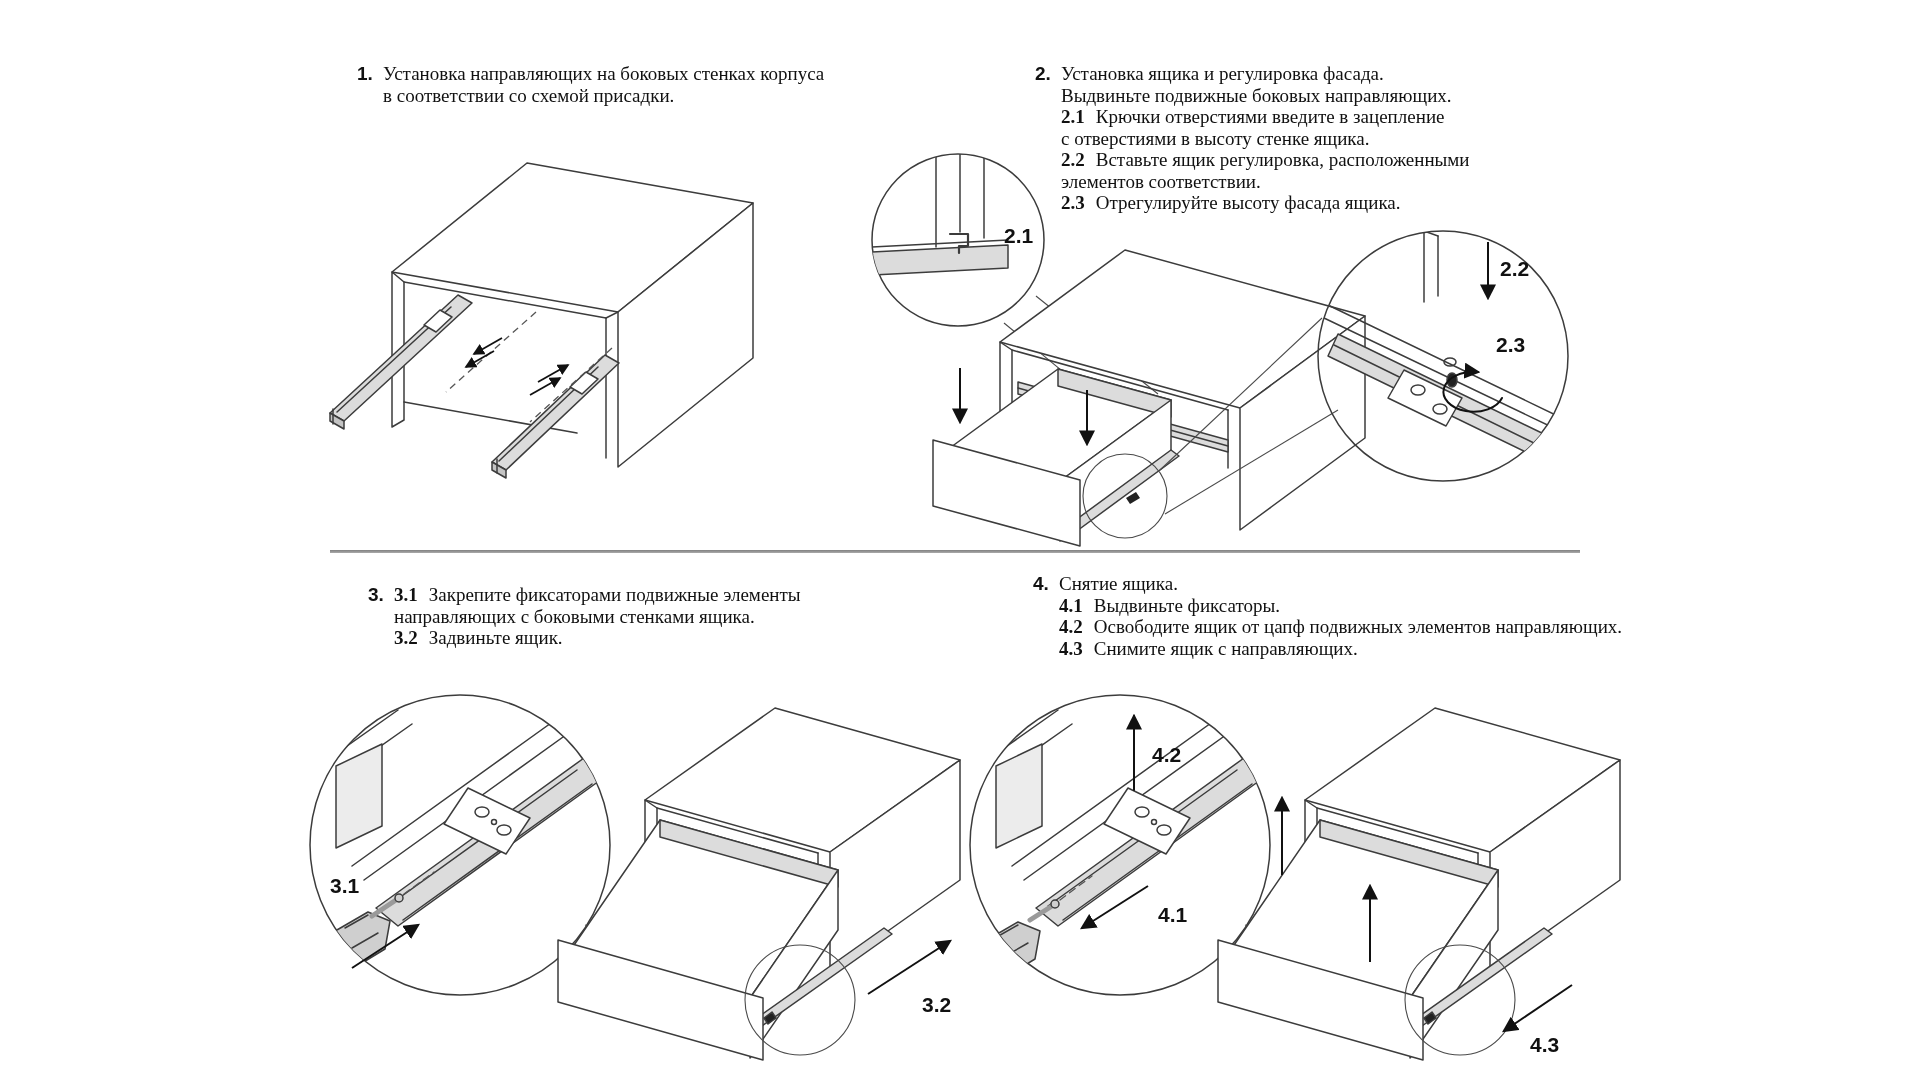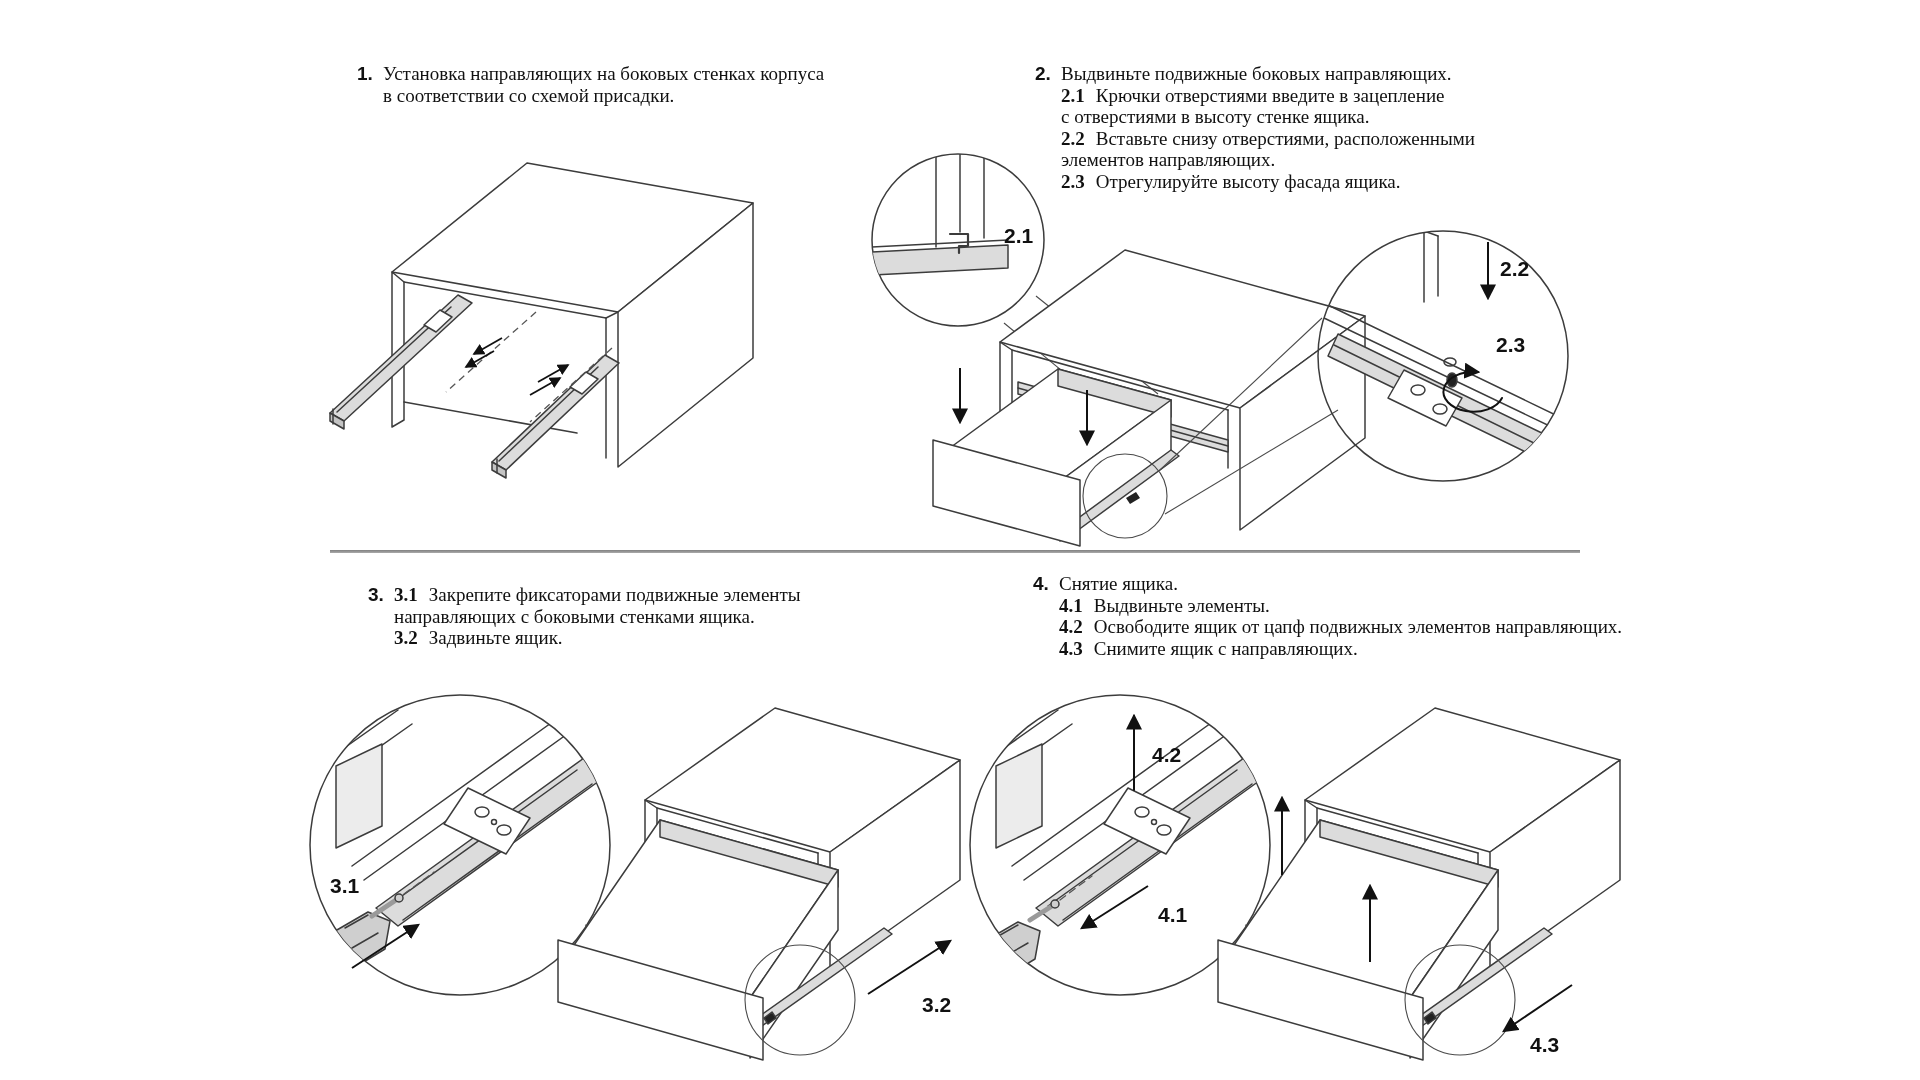--- a/index.html
+++ b/index.html
@@ -28,43 +28,44 @@
     <div class="num">1.</div>
     <div class="lines">
       <div class="ln">Установка направляющих на боковых стенках корпуса</div>
       <div class="ln">в соответствии со схемой присадки.</div>
     </div>
   </div>
 
   <div class="txt" style="left:1035px;top:63px">
     <div class="num">2.</div>
     <div class="lines">
+      <div class="ln">Установка ящика и регулировка фасада.</div>
       <div class="ln">Выдвиньте подвижные боковых направляющих.</div>
       <div class="ln"><span class="b">2.1</span><span>Крючки отверстиями введите в зацепление</span></div>
       <div class="ln">с отверстиями в высоту стенке ящика.</div>
-      <div class="ln"><span class="b">2.2</span><span>Вставьте снизу отверстиями, расположенными</span></div>
-      <div class="ln">элементов направляющих.</div>
+      <div class="ln"><span class="b">2.2</span><span>Вставьте ящик регулировка, расположенными</span></div>
+      <div class="ln">элементов соответствии.</div>
       <div class="ln"><span class="b">2.3</span><span>Отрегулируйте высоту фасада ящика.</span></div>
     </div>
   </div>
 
   <div class="txt" style="left:368px;top:584px">
     <div class="num">3.</div>
     <div class="lines">
       <div class="ln"><span class="b">3.1</span><span>Закрепите фиксаторами подвижные элементы</span></div>
       <div class="ln">направляющих с боковыми стенками ящика.</div>
       <div class="ln"><span class="b">3.2</span><span>Задвиньте ящик.</span></div>
     </div>
   </div>
 
   <div class="txt" style="left:1033px;top:573px">
     <div class="num">4.</div>
     <div class="lines">
       <div class="ln">Снятие ящика.</div>
-      <div class="ln"><span class="b">4.1</span><span>Выдвиньте элементы.</span></div>
+      <div class="ln"><span class="b">4.1</span><span>Выдвиньте фиксаторы.</span></div>
       <div class="ln"><span class="b">4.2</span><span>Освободите ящик от цапф подвижных элементов направляющих.</span></div>
       <div class="ln"><span class="b">4.3</span><span>Снимите ящик с направляющих.</span></div>
     </div>
   </div>
 
   <div class="divider"></div>
 
   <svg style="left:290px;top:135px" width="510" height="445" viewBox="290 135 510 445">
     <defs>
       <marker id="ah1" viewBox="0 0 10 10" refX="8.5" refY="5" markerWidth="6.5" markerHeight="6.5" orient="auto">

